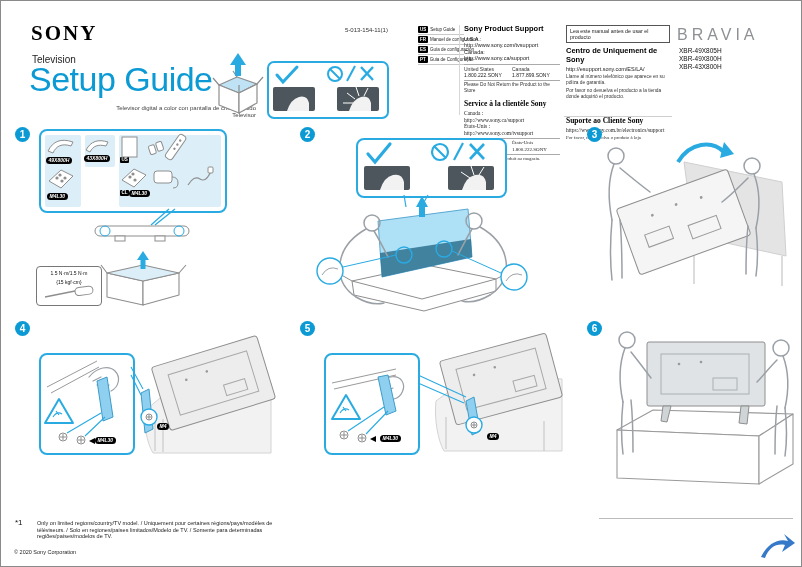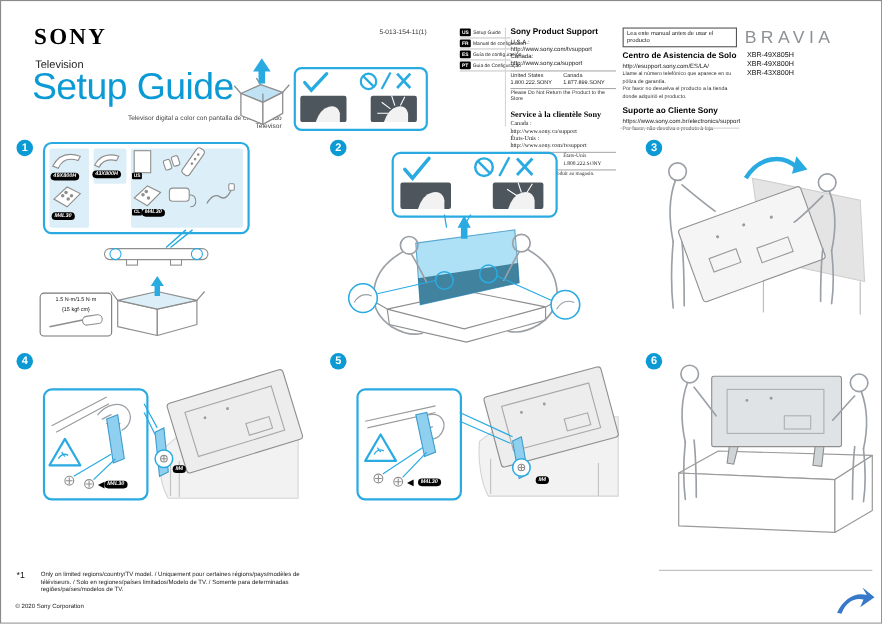--- a/index.html
+++ b/index.html
@@ -158,25 +158,25 @@
             <div class="reg">États-Unis</div>
              <div class="num">1.800.222.SONY</div>
           </div>
       </div>
       <div class="small-note">Ne retournez pas le produit au magasin.</div>
     </div>
   </div>
 
   <div class="abs col col-es">
     <span class="notice-box">Lea este manual antes de usar el producto</span>
-    <h4>Centro de Asistencia de Solo</h4>
+    <h4>Centro de Uniquement de Sony</h4>
     <div>http://esupport.sony.com/ES/LA/</div>
     <div class="small-note">Llame al número telefónico que aparece en su póliza de garantía.</div>
     <div class="small-note">Por favor no devuelva el producto a la tienda donde adquirió el producto.</div>
-    <div style="margin-top:5px;">
+    <div style="margin-top:16px;font-family:Liberation Serif, serif;">
       <h4>Suporte ao Cliente Sony</h4>
       <div>https://www.sony.com.br/electronics/support</div>
       <div class="small-note">Por favor, não devolva o produto à loja</div>
     </div>
   </div>
   <div class="abs hsep"></div>
 
   <div class="abs bravia">BRAVIA</div>
   <div class="abs models">
     <div>XBR-49X805H</div>

